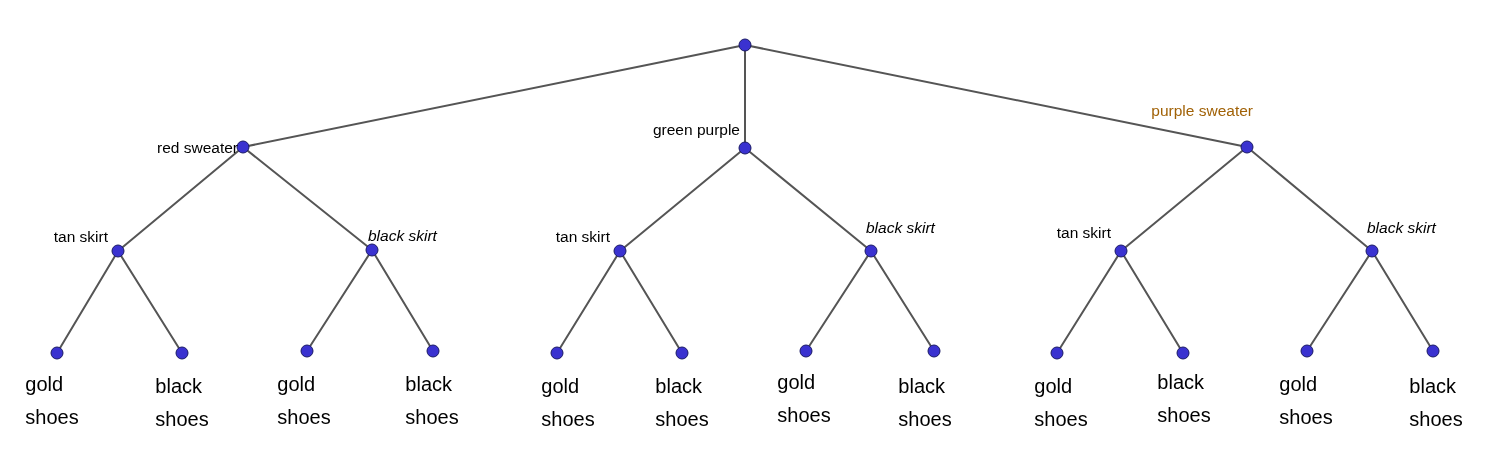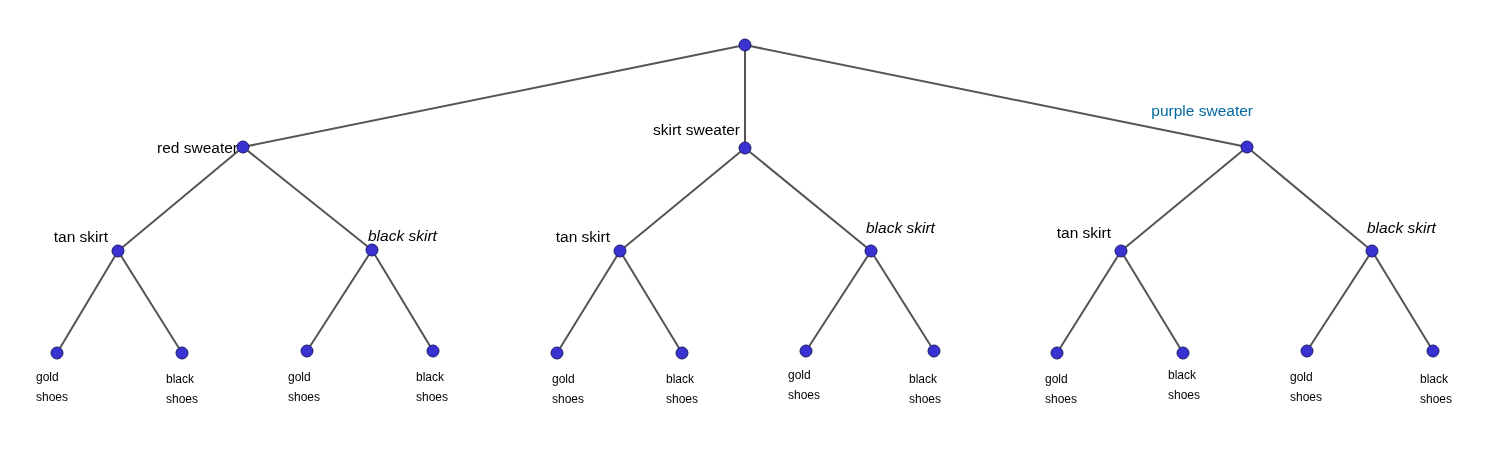--- a/index.html
+++ b/index.html
@@ -45,21 +45,21 @@
   .node-label.anchor-right {
     transform: translate(-100%, -50%);
   }
   .node-label.anchor-left {
     transform: translate(0, -50%);
     font-style: italic;
   }
   .leaf-label {
     position: absolute;
     font-family: "Liberation Sans", sans-serif;
-    font-size: 12px;
+    font-size: 20px;
     color: #000000;
     line-height: 1.65;
     white-space: nowrap;
     transform: translate(-50%, 0);
     text-align: left;
   }
   .leaf-label span {
     display: block;
   }
 </style>
@@ -88,23 +88,23 @@
       <line x1="1121" y1="251" x2="1057" y2="353" stroke="#555555" stroke-width="2" stroke-linecap="round"></line>
       <line x1="1121" y1="251" x2="1183" y2="353" stroke="#555555" stroke-width="2" stroke-linecap="round"></line>
       <line x1="1372" y1="251" x2="1307" y2="351" stroke="#555555" stroke-width="2" stroke-linecap="round"></line>
       <line x1="1372" y1="251" x2="1433" y2="351" stroke="#555555" stroke-width="2" stroke-linecap="round"></line>
     </svg>
   <div id="node-layer">
       <div class="tree-node" style="left: 745px; top: 45px; background: rgb(58, 50, 208); border-color: rgb(26, 26, 102);"></div>
       <div class="tree-node" style="left: 243px; top: 147px; background: rgb(58, 50, 208); border-color: rgb(26, 26, 102);"></div>
       <div class="node-label anchor-right" style="left: 238px; top: 128px; color: rgb(0, 0, 0); margin-top: 20px;">red sweater</div>
       <div class="tree-node" style="left: 745px; top: 148px; background: rgb(58, 50, 208); border-color: rgb(26, 26, 102);"></div>
-      <div class="node-label anchor-right" style="left: 740px; top: 130px; color: rgb(0, 0, 0);">skirt sweater</div>
+      <div class="node-label anchor-right" style="left: 740px; top: 130px; color: rgb(0, 0, 0);">green purple</div>
       <div class="tree-node" style="left: 1247px; top: 147px; background: rgb(58, 50, 208); border-color: rgb(26, 26, 102);"></div>
-      <div class="node-label anchor-right" style="left: 1253px; top: 111px; color: #0369a1;">purple sweater</div>
+      <div class="node-label anchor-right" style="left: 1253px; top: 111px; color: #a16207;">purple sweater</div>
       <div class="tree-node" style="left: 118px; top: 251px; background: rgb(58, 50, 208); border-color: rgb(26, 26, 102);"></div>
       <div class="node-label anchor-right" style="left: 108px; top: 237px; color: rgb(0, 0, 0);">tan skirt</div>
       <div class="tree-node" style="left: 372px; top: 250px; background: rgb(58, 50, 208); border-color: rgb(26, 26, 102);"></div>
       <div class="node-label anchor-left" style="left: 368px; top: 236px; color: rgb(0, 0, 0);">black skirt</div>
       <div class="tree-node" style="left: 620px; top: 251px; background: rgb(58, 50, 208); border-color: rgb(26, 26, 102);"></div>
       <div class="node-label anchor-right" style="left: 610px; top: 237px; color: rgb(0, 0, 0);">tan skirt</div>
       <div class="tree-node" style="left: 871px; top: 251px; background: rgb(58, 50, 208); border-color: rgb(26, 26, 102);"></div>
       <div class="node-label anchor-left" style="left: 866px; top: 228px; color: rgb(0, 0, 0);">black skirt</div>
       <div class="tree-node" style="left: 1121px; top: 251px; background: rgb(58, 50, 208); border-color: rgb(26, 26, 102);"></div>
       <div class="node-label anchor-right" style="left: 1111px; top: 233px; color: rgb(0, 0, 0);">tan skirt</div>

